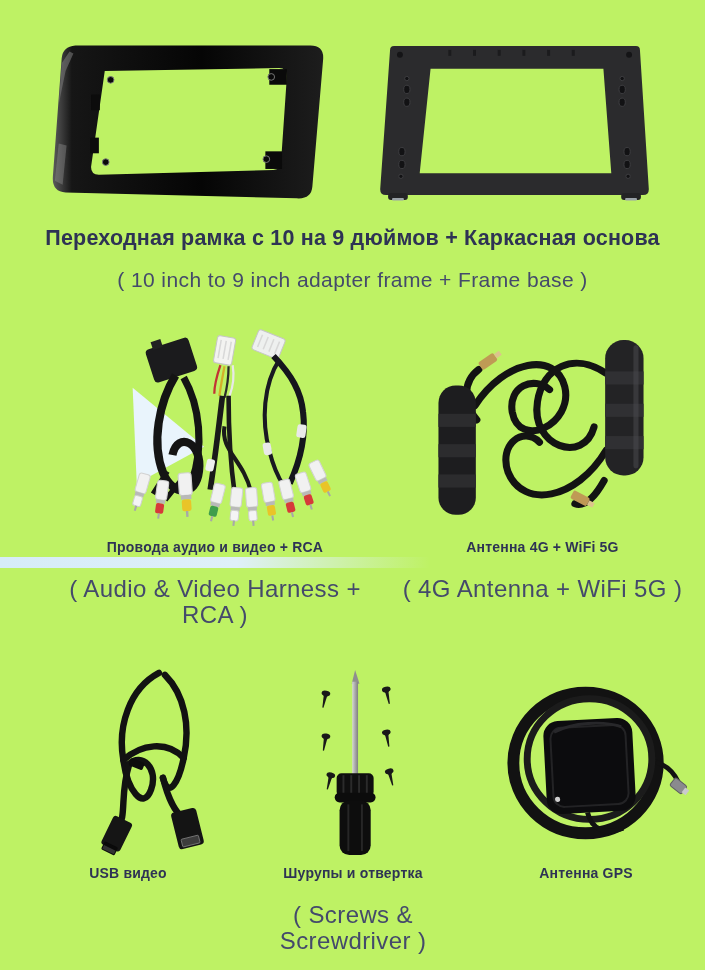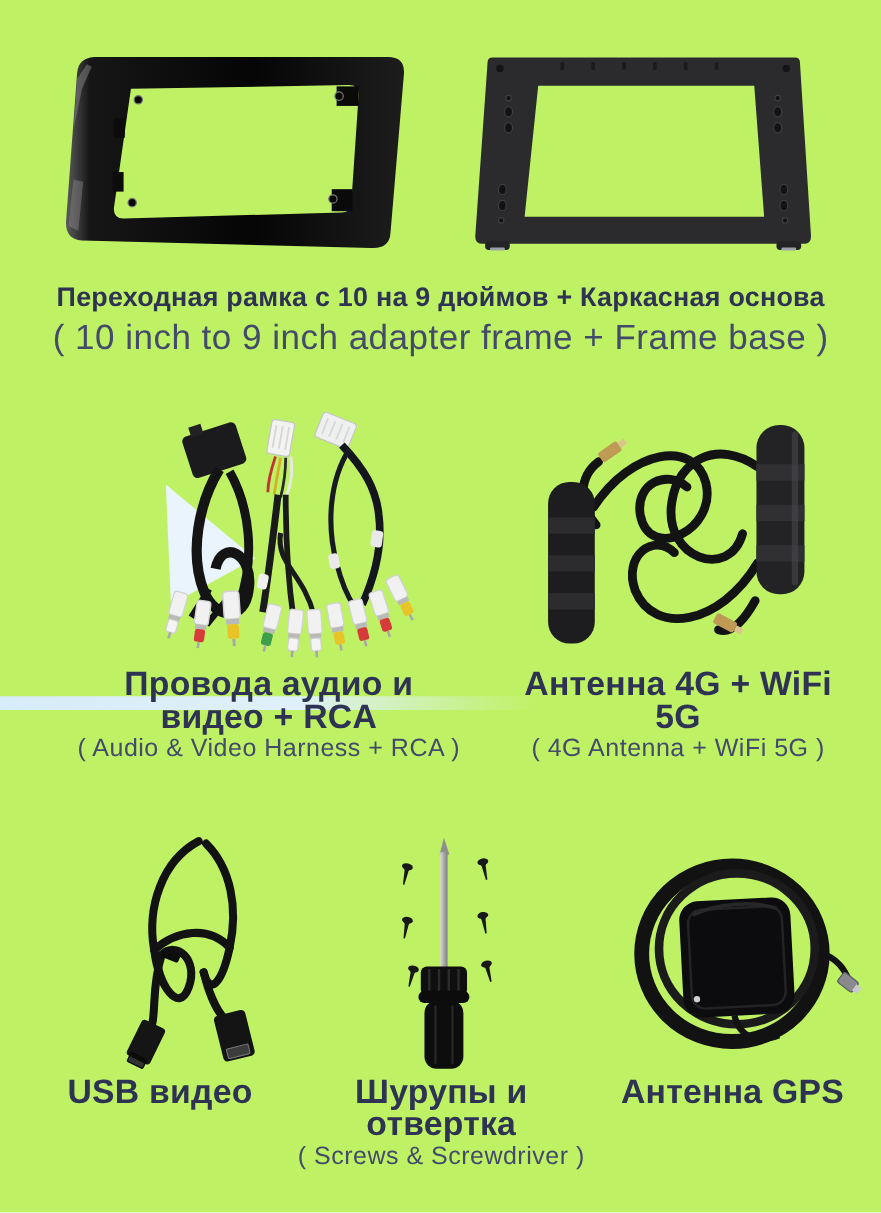--- a/index.html
+++ b/index.html
@@ -8,34 +8,34 @@
     width:705px;height:970px;
     background:#bef264;
     overflow:hidden;
     font-family:"Liberation Sans","DejaVu Sans",sans-serif;
     padding-left:16px;
   }
   .caption{position:absolute;text-align:center;}
   .ru{
     font-weight:bold;
     color:#2e3354;
-    font-size:27px;
+    font-size:14px;
     line-height:26px;
     letter-spacing:0.2px;
   }
   .en{
     font-weight:400;
     color:#444a6b;
-    font-size:20px;
+    font-size:24px;
     line-height:26px;
     letter-spacing:0.4px;
-    margin-top:0;
+    margin-top:16px;
   }
   .title-ru{font-size:21.5px;line-height:28px;}
-  .title-en{font-size:28px;line-height:30px;margin-top:3px;}
+  .title-en{font-size:21px;line-height:30px;margin-top:13px;}
   .wm-stripe{
     position:absolute;
     left:0;top:557px;width:430px;height:11px;
     background:linear-gradient(to right,#d6ecf8 0%,#dff0f9 55%,rgba(223,240,249,0) 100%);
     z-index:0;
   }
   .imgbox{position:absolute;z-index:1;}
   svg{display:block;}
 </style>
 </head>

